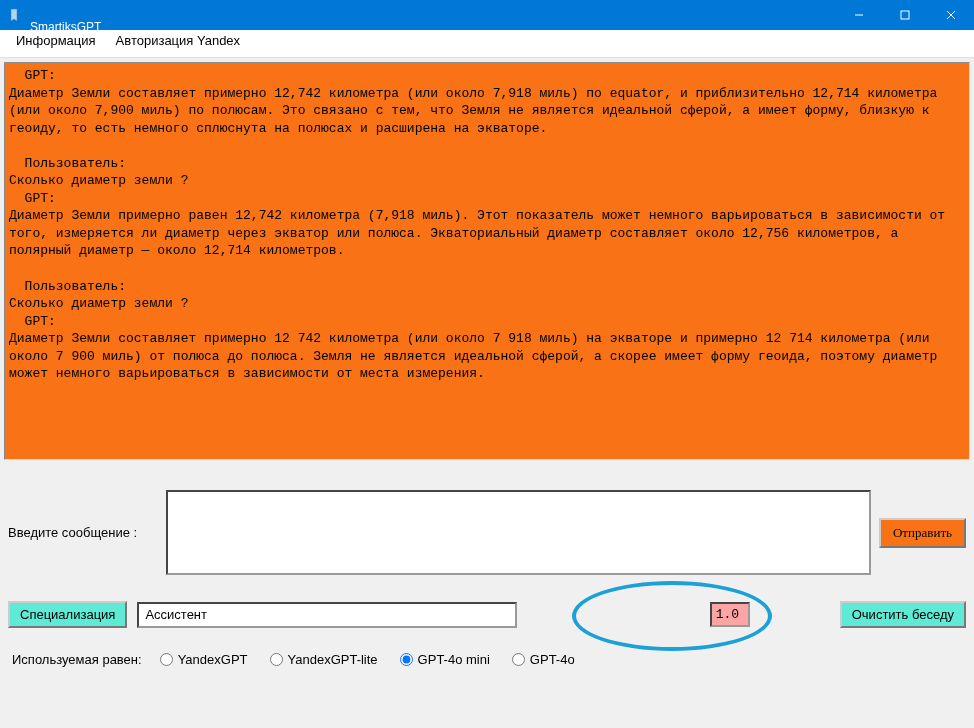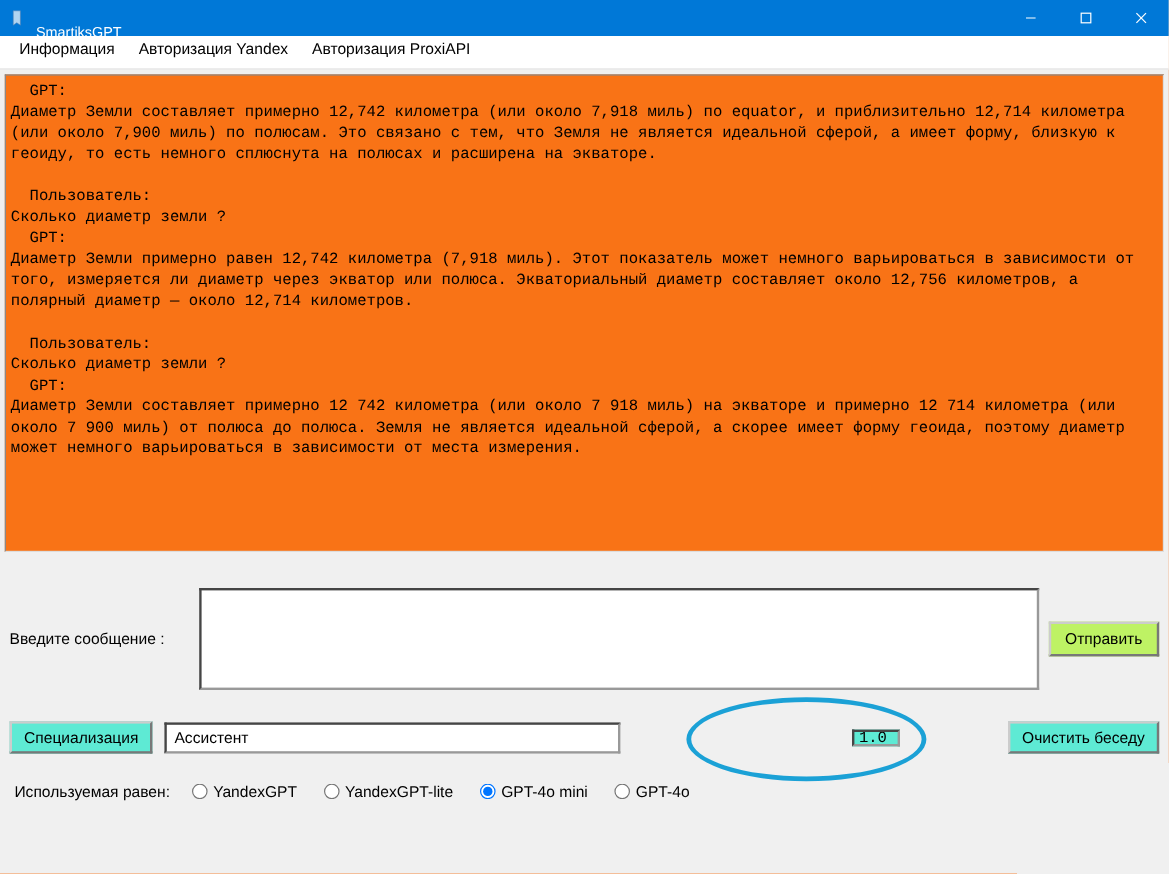--- a/index.html
+++ b/index.html
@@ -93,26 +93,26 @@
       flex: 1;
       height: 85px;
       border: 2px inset #999;
       background: white;
       font-family: 'Courier New', monospace;
       font-size: 13px;
       padding: 3px;
       resize: none;
     }
     .send-btn {
-      background: #bef264;
+      background: #f97316;
       border: 2px outset #ccc;
       padding: 5px 12px;
       font-size: 13px;
       cursor: pointer;
-      font-family: Liberation Sans, sans-serif;
+      font-family: Liberation Serif, serif;
     }
     .controls-row {
       margin: 26px 8px 0 8px;
       display: flex;
       align-items: center;
       gap: 10px;
       position: relative;
     }
     .btn {
       background: #5eead4;
@@ -126,23 +126,23 @@
       width: 380px;
       height: 26px;
       border: 2px inset #999;
       background: white;
       padding: 2px 6px;
       font-size: 13px;
       font-family: inherit;
     }
     .creativity-input {
       width: 40px;
-      height: 14px;
+      height: 25px;
       border: 2px inset #999;
-      background: #5eead4;
+      background: #fca5a5;
       padding: 2px 4px;
       font-size: 13px;
       font-family: 'Courier New', monospace;
     }
     .spacer {
       flex: 1;
     }
     .clear-btn {
       margin-left: auto;
     }
@@ -206,21 +206,20 @@
           <line x1="1" y1="1" x2="9" y2="9" stroke="white" stroke-width="1"></line>
           <line x1="9" y1="1" x2="1" y2="9" stroke="white" stroke-width="1"></line>
         </svg>
     </div>
   </div>
 </div>
 
 <div class="menubar">
   <div class="menubar-item">Информация</div>
   <div class="menubar-item">Авторизация Yandex</div>
-  <div class="menubar-item">Авторизация ProxiAPI</div>
 </div>
 
 <div class="chat-area">  GPT:
 Диаметр Земли составляет примерно 12,742 километра (или около 7,918 миль) по equator, и приблизительно 12,714 километра (или около 7,900 миль) по полюсам. Это связано с тем, что Земля не является идеальной сферой, а имеет форму, близкую к геоиду, то есть немного сплюснута на полюсах и расширена на экваторе.
 
   Пользователь:
 Сколько диаметр земли ?
   GPT:
 Диаметр Земли примерно равен 12,742 километра (7,918 миль). Этот показатель может немного варьироваться в зависимости от того, измеряется ли диаметр через экватор или полюса. Экваториальный диаметр составляет около 12,756 километров, а полярный диаметр — около 12,714 километров.
 

